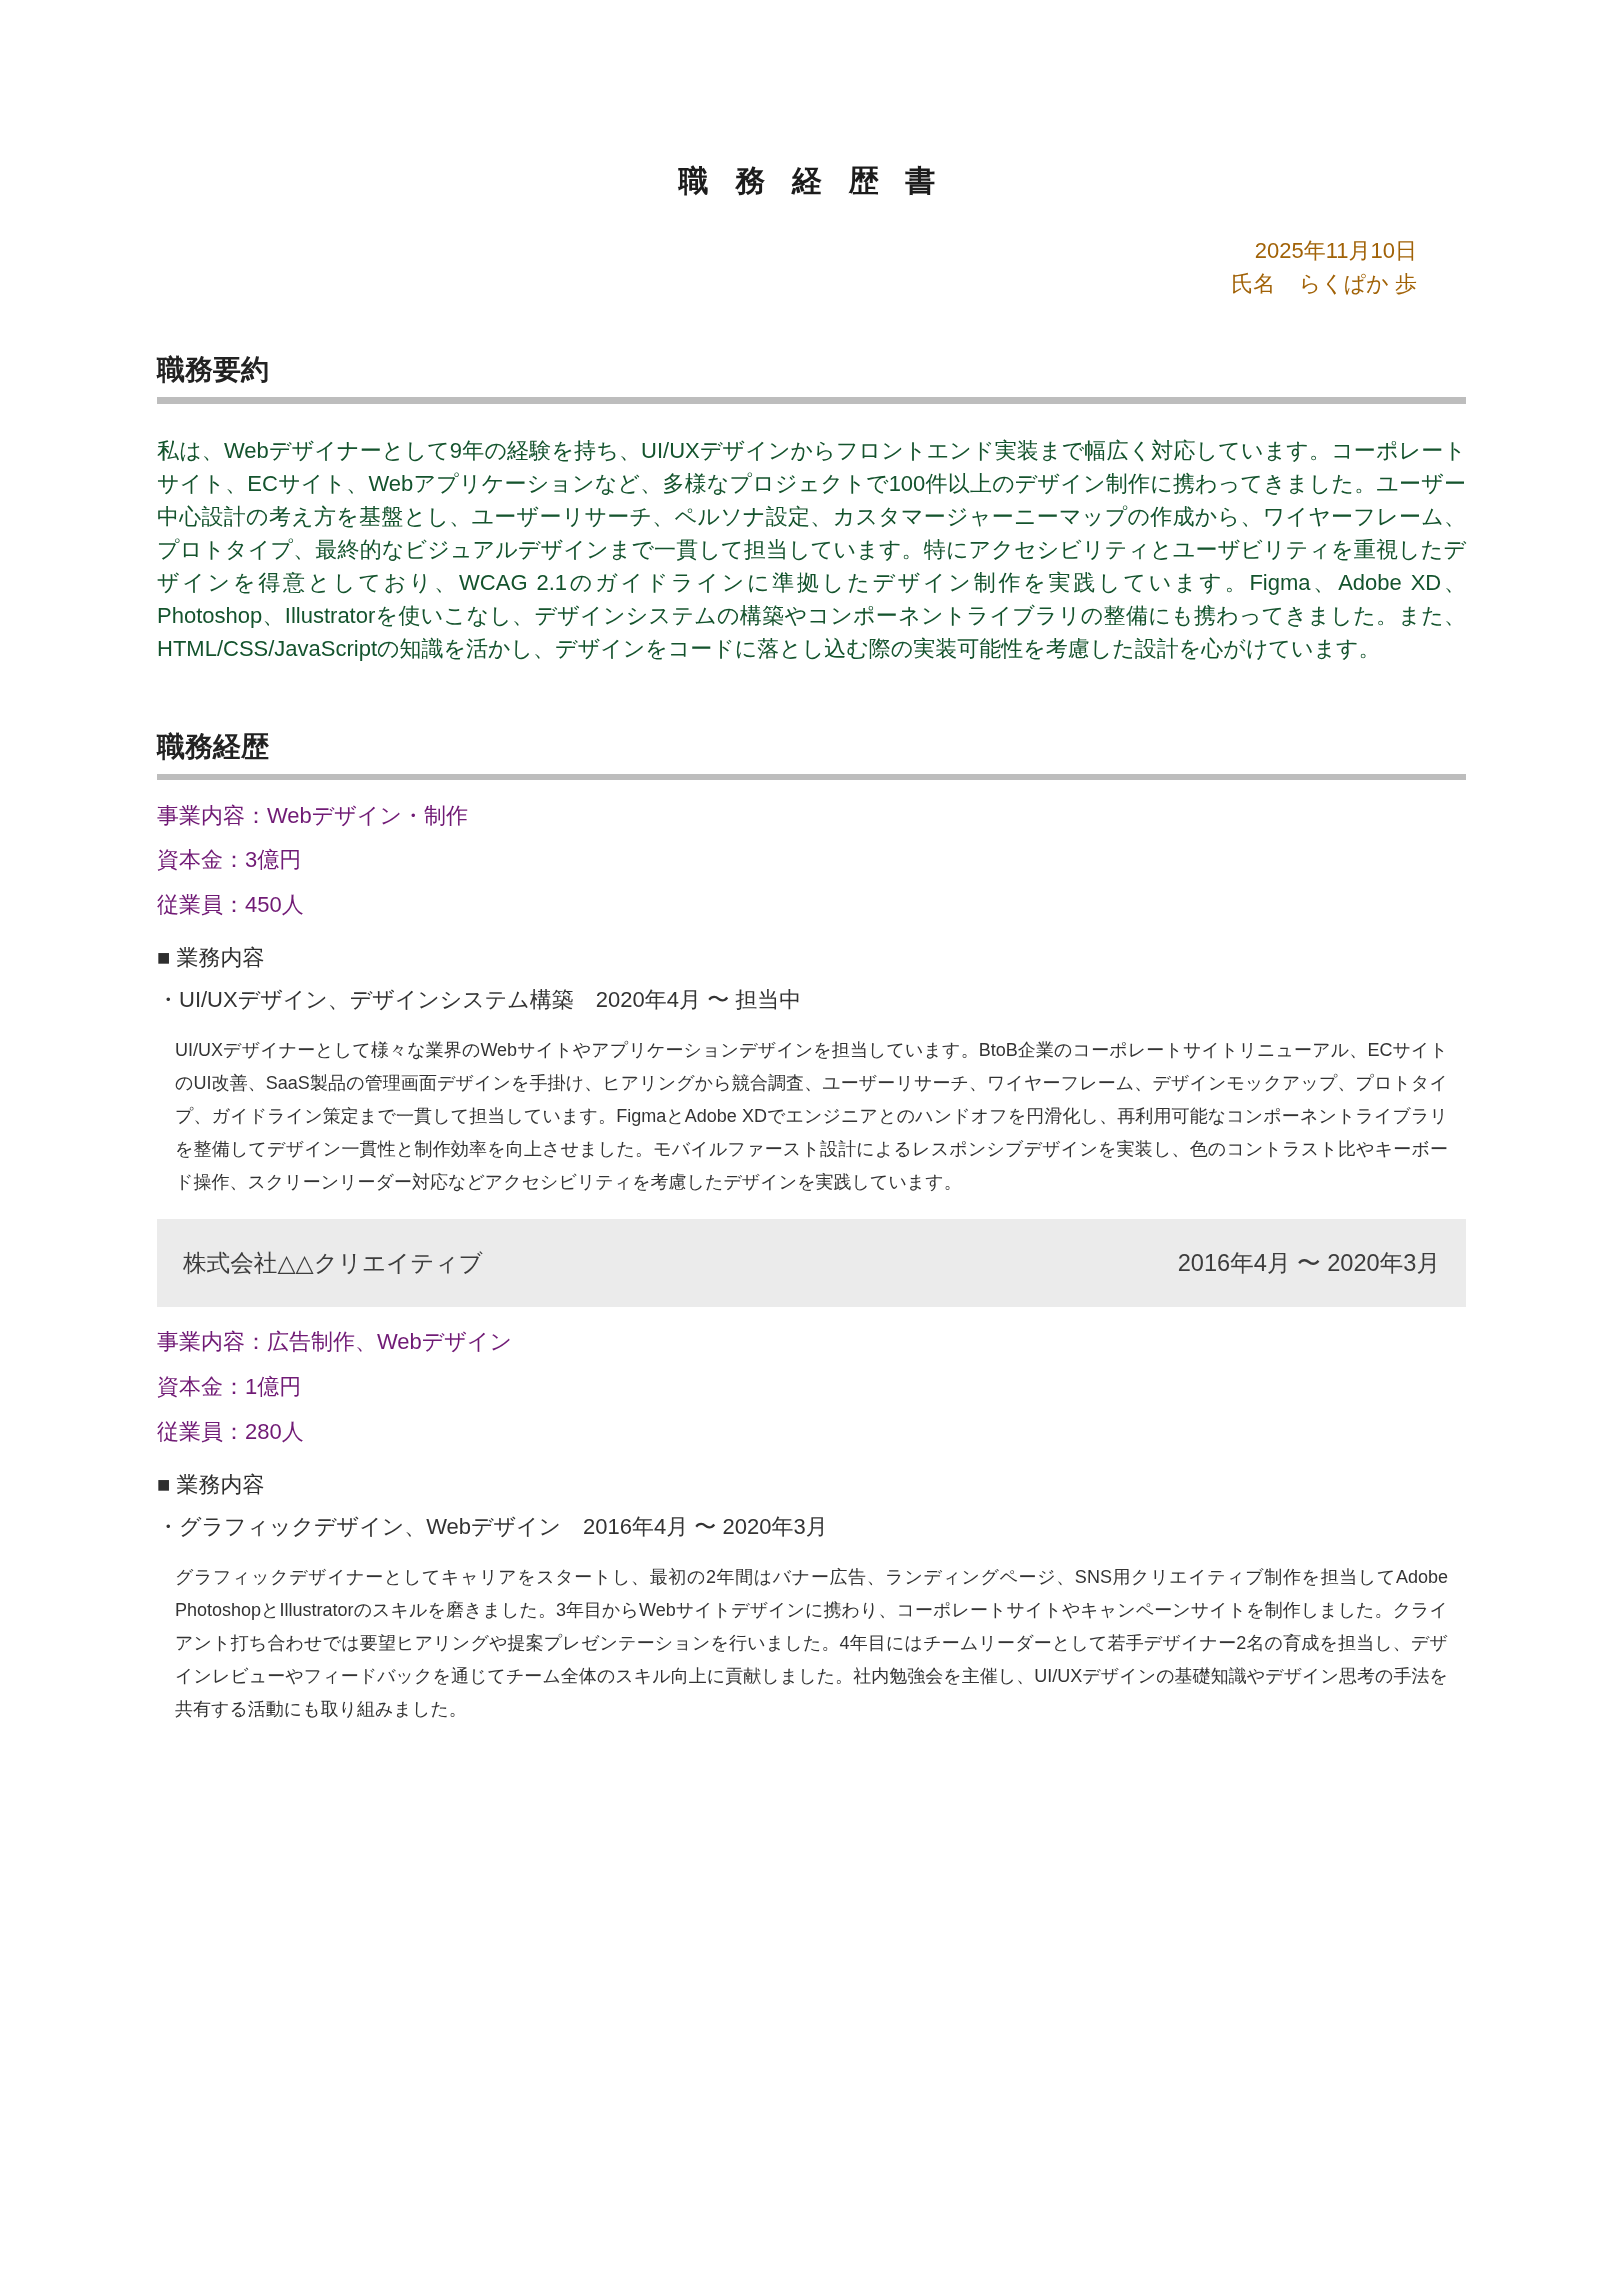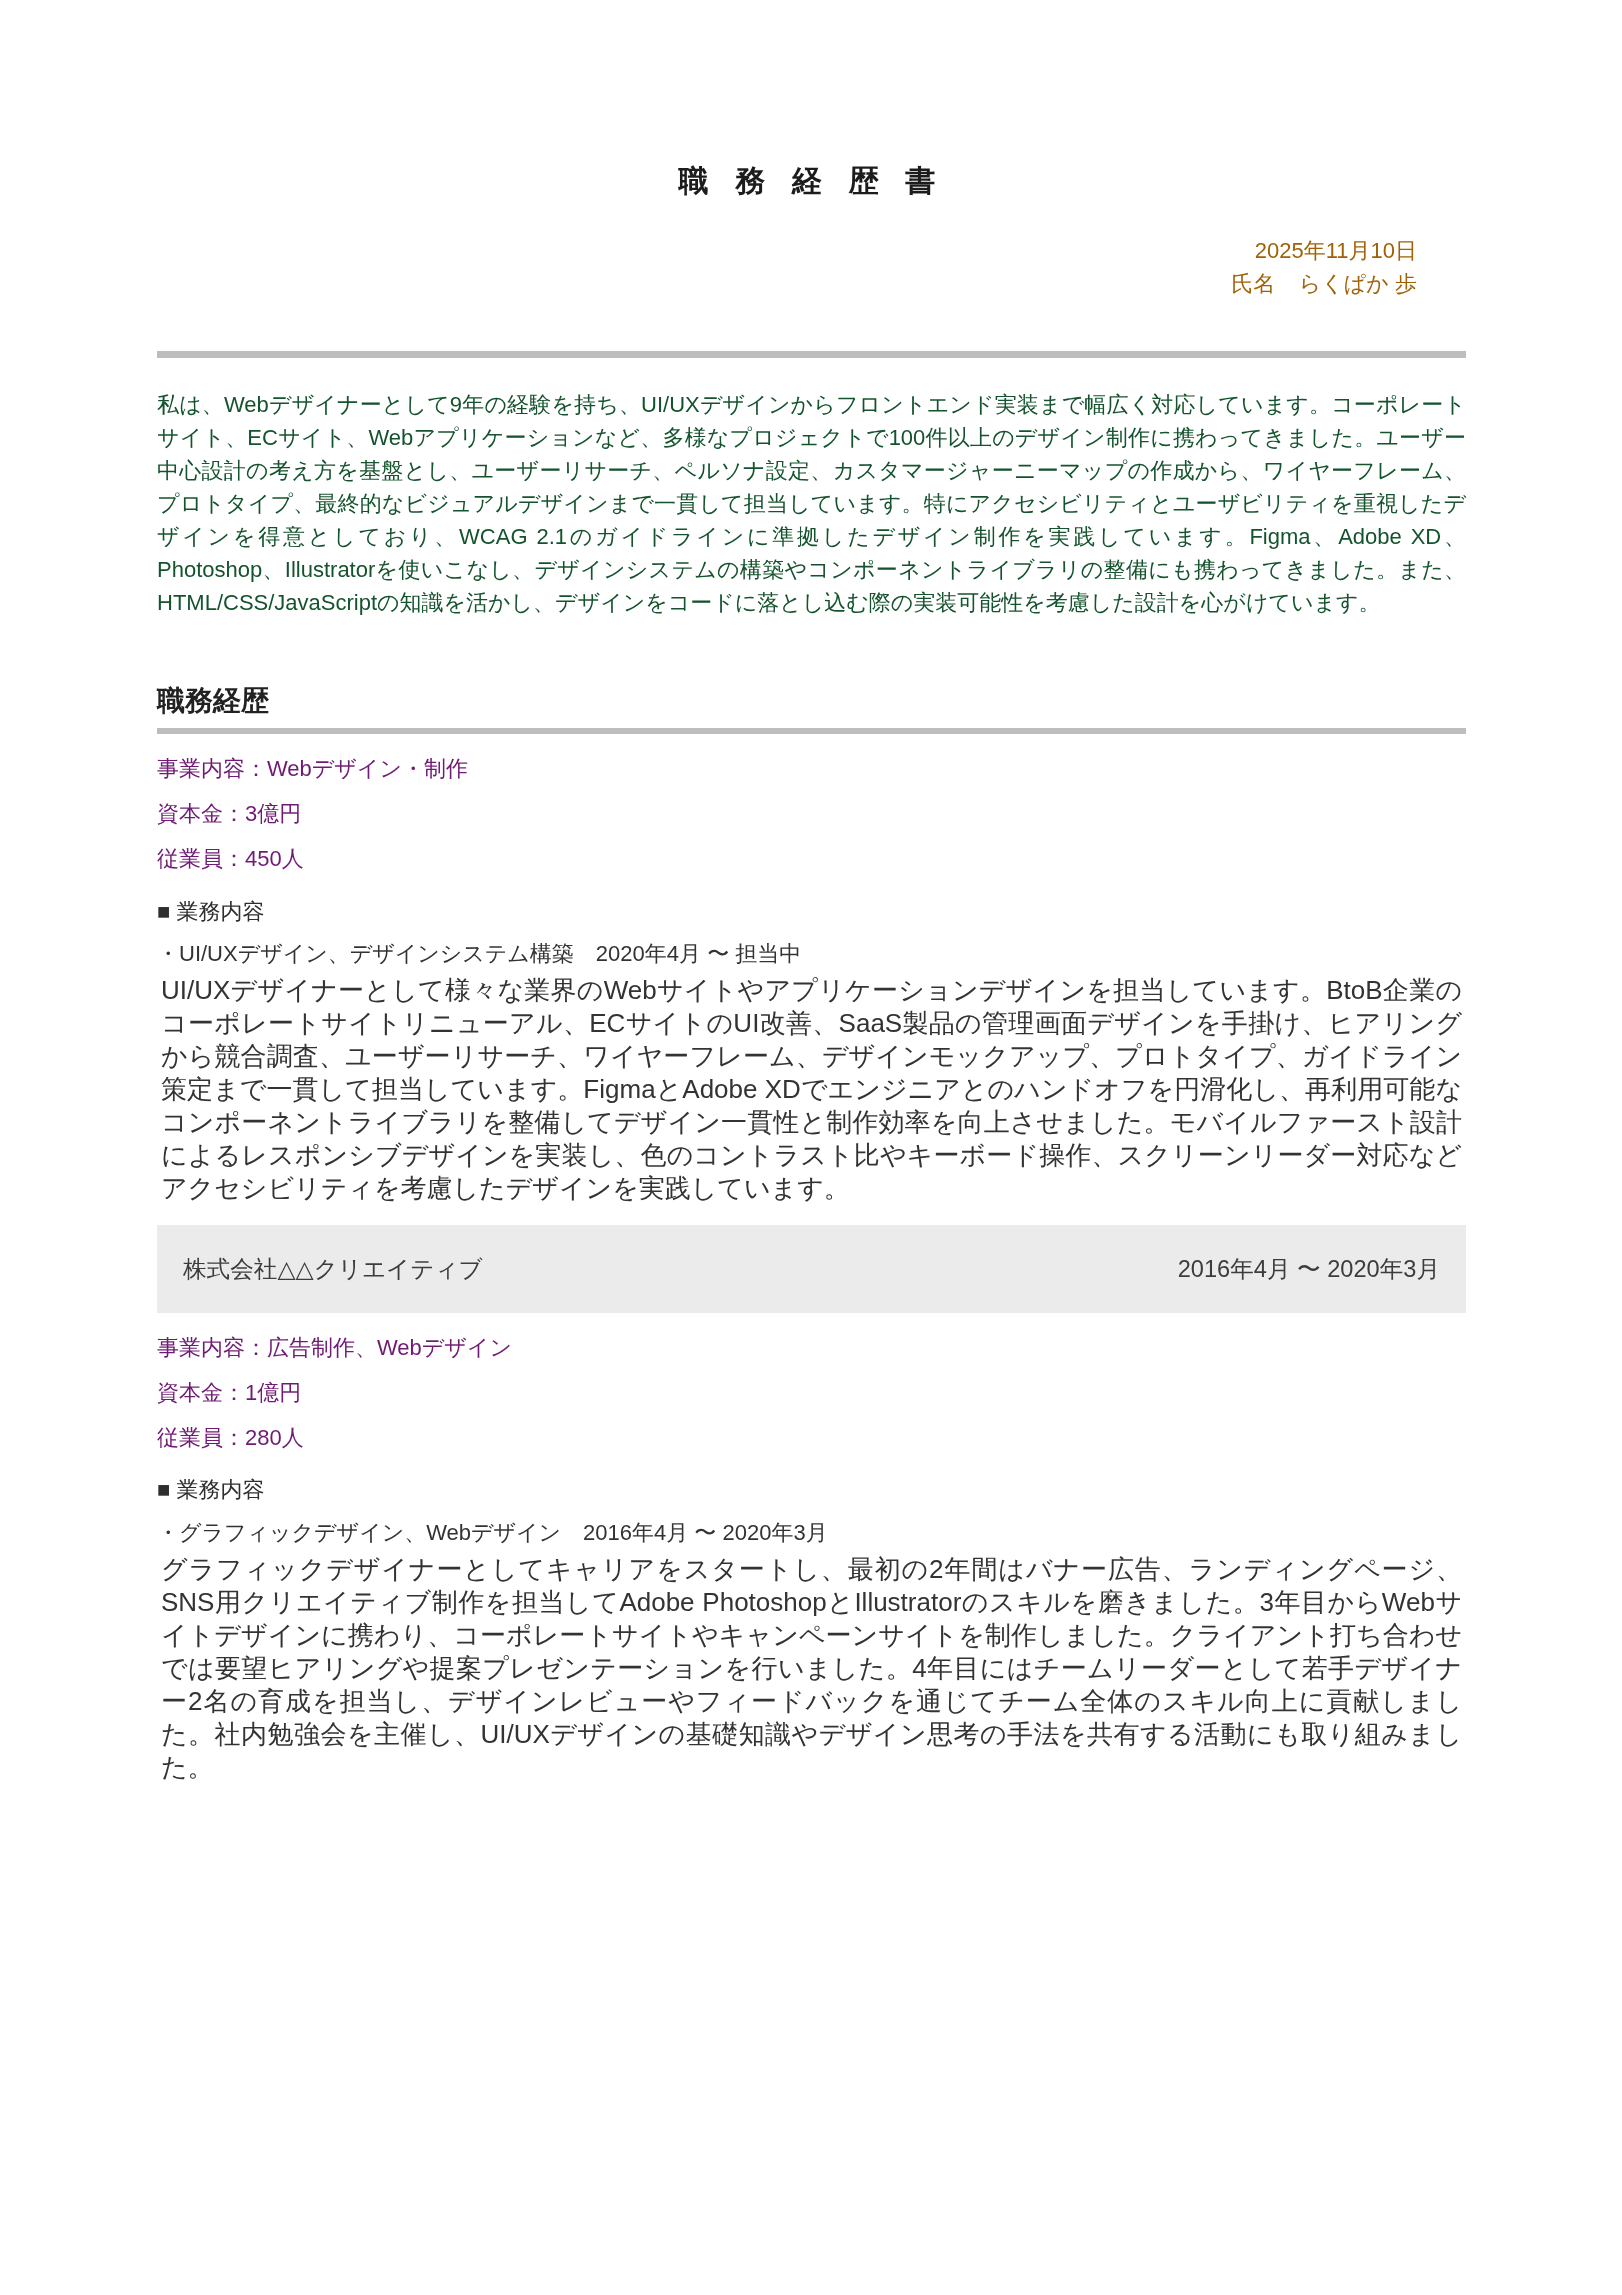--- a/index.html
+++ b/index.html
@@ -78,22 +78,22 @@
     line-height: 33px;
     color: #2e2e2e;
   }
   .role-line {
     margin: 0;
     font-size: 22px;
     line-height: 33px;
     color: #333333;
   }
   .duties-body {
-    margin: 4px;
-    font-size: 26px;
+    margin: 18px;
+    font-size: 18px;
     line-height: 33px;
     text-align: justify;
     color: #333333;
   }
   .company-entry.second .company-header { margin-top: 20px; text-align: right; }
 </style>
 </head>
 <body>
 
 <div class="page">
@@ -101,20 +101,21 @@
   <h1 class="doc-title">職 務 経 歴 書</h1>
 
   <div class="doc-meta">
     <div>2025年11月10日</div>
     <div>
       <span class="name-label">氏名</span><span>らくぱか 歩</span>
     </div>
   </div>
 
   <section class="section summary-section">
+    <h2 class="section-heading">職務要約</h2>
     <div class="section-rule"></div>
     <p class="summary-body">私は、Webデザイナーとして9年の経験を持ち、UI/UXデザインからフロントエンド実装まで幅広く対応しています。コーポレートサイト、ECサイト、Webアプリケーションなど、多様なプロジェクトで100件以上のデザイン制作に携わってきました。ユーザー中心設計の考え方を基盤とし、ユーザーリサーチ、ペルソナ設定、カスタマージャーニーマップの作成から、ワイヤーフレーム、プロトタイプ、最終的なビジュアルデザインまで一貫して担当しています。特にアクセシビリティとユーザビリティを重視したデザインを得意としており、WCAG 2.1のガイドラインに準拠したデザイン制作を実践しています。Figma、Adobe XD、Photoshop、Illustratorを使いこなし、デザインシステムの構築やコンポーネントライブラリの整備にも携わってきました。また、HTML/CSS/JavaScriptの知識を活かし、デザインをコードに落とし込む際の実装可能性を考慮した設計を心がけています。</p>
   </section>
 
   <section class="section history-section">
     <h2 class="section-heading">職務経歴</h2>
     <div class="section-rule"></div>
 
     <div class="company-entry first">
       <div class="company-details">

